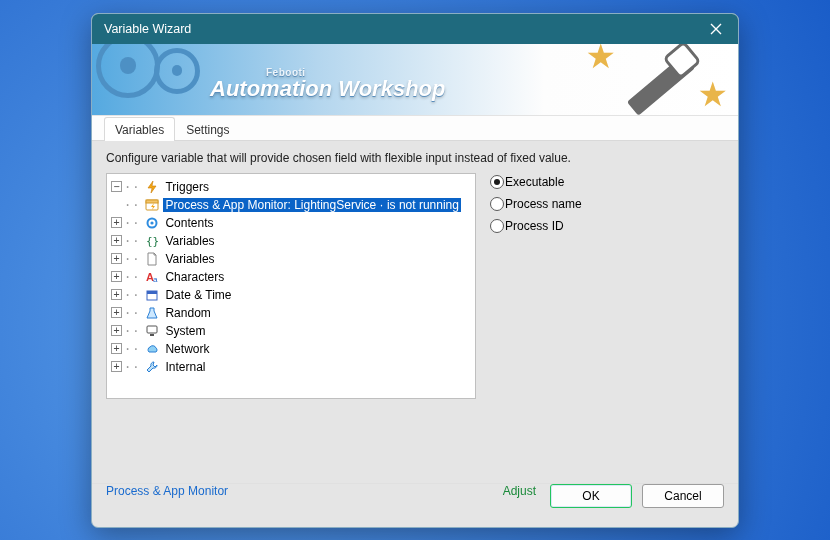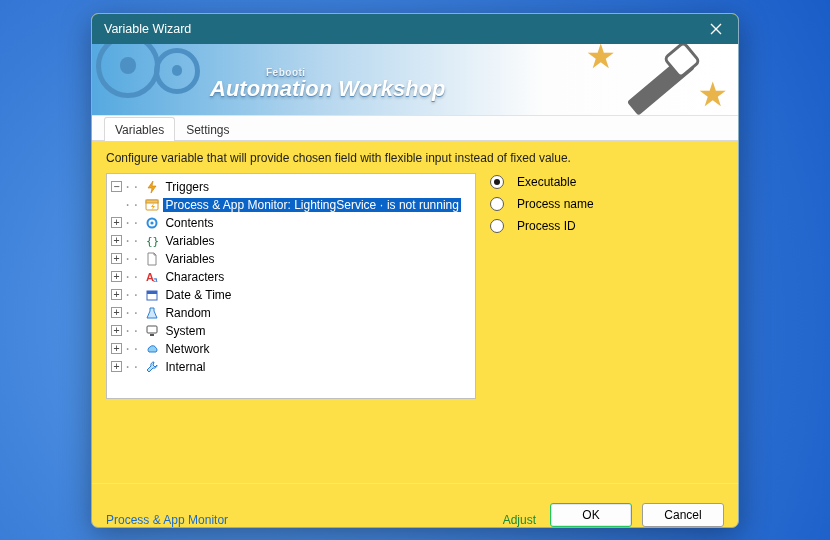--- a/index.html
+++ b/index.html
@@ -2,21 +2,21 @@
 <html><head>
 <meta charset="utf-8">
 <style>
   * { box-sizing: border-box; margin: 0; padding: 0; }
   html, body { width: 830px; height: 540px; overflow: hidden; font-family: "Segoe UI", Tahoma, sans-serif; font-size: 12px; }
   body {
     background: radial-gradient(circle at 30% 60%, #5a9de8 0%, #4a8de0 25%, #3a7dd8 50%, #2a6dd0 75%, #1a5dc8 100%);
     display: flex; align-items: center; justify-content: center;
   }
   .window {
-    width: 648px; height: 515px; background: #fde047; border: 1px solid #8aaec3;
+    width: 648px; height: 515px; background: #e5e5e5; border: 1px solid #8aaec3;
     border-radius: 7px; box-shadow: 0 8px 30px rgba(0,0,0,.35); overflow: hidden;
     display: flex; flex-direction: column; position: relative;
   }
   .titlebar {
     height: 30px; background: #1f6a7e; color: #fff; display: flex; align-items: center;
     justify-content: space-between; padding: 0 10px 0 12px; font-size: 12.5px;
   }
   .close-x { width: 24px; height: 24px; display:flex; align-items:center; justify-content:center; cursor:pointer; }
   .close-x svg { stroke:#fff; stroke-width:1.4; }
   .banner { height: 72px; background: linear-gradient(90deg, #55a9e0 0%, #b4d6ee 35%, #fdfdfd 70%, #fff 100%); position:relative; overflow:hidden; border-bottom:1px solid #e3e3e3;}
@@ -42,25 +42,25 @@
   .tree li { white-space:nowrap; }
   .node { display:flex; align-items:center; height:18px; gap:3px; }
   .expander { width:11px; height:11px; border:1px solid #9a9a9a; display:flex; align-items:center; justify-content:center; font-size:10px; line-height:1; color:#4b4b4b; margin-left:2px; cursor:pointer; font-family:monospace;}
   .expander.blank { border:none; }
   .dots { color:#9a9a9a; letter-spacing:1px; font-family:monospace; margin:0 1px 0 -1px; user-select:none;}
   .icon { width:16px; height:16px; display:inline-flex; align-items:center; justify-content:center; }
   .node-label { padding:0 2px; color:#000; }
   .node-label.sel { background:#0a63c7; color:#fff; }
   .indent-child { padding-left:19px; }
   .radios { padding-top:2px; display:flex; flex-direction:column; gap:8px; }
-  .radio-row { display:flex; align-items:center; gap:13px; cursor:pointer; }
+  .radio-row { display:flex; align-items:center; gap:1px; cursor:pointer; }
   .radio { width:14px; height:14px; border:1px solid #5a5a5a; border-radius:50%; display:inline-flex; align-items:center; justify-content:center; background:#fff;}
   .radio .dot { width:6px; height:6px; background:#1a1a1a; border-radius:50%; display:none;}
   .radio.checked .dot { display:block; }
-  .footer { height:44px; border-top:1px solid #e0e0e0; display:flex; align-items:flex-end; padding:0 14px; gap:10px;}
+  .footer { height:44px; border-top:1px solid #e0e0e0; display:flex; align-items:flex-start; padding:0 14px; gap:10px;}
   .footer .context-link { color:#1a6bce; cursor:pointer; }
   .footer .spacer { flex:1; }
   .footer .adjust { color:#1a8a3a; cursor:pointer; margin-right:4px;margin-left:30px;}
   .btn { min-width:82px; height:24px; border:1px solid #9c9c9c; border-radius:3px; background:#fdfdfd; cursor:pointer; font:inherit; }
   .btn.primary { border:1px solid #22c55e; box-shadow:0 0 0 1px rgba(26,107,206,.15) inset;}
 </style>
 </head>
 <body>
 
 <div class="window">

